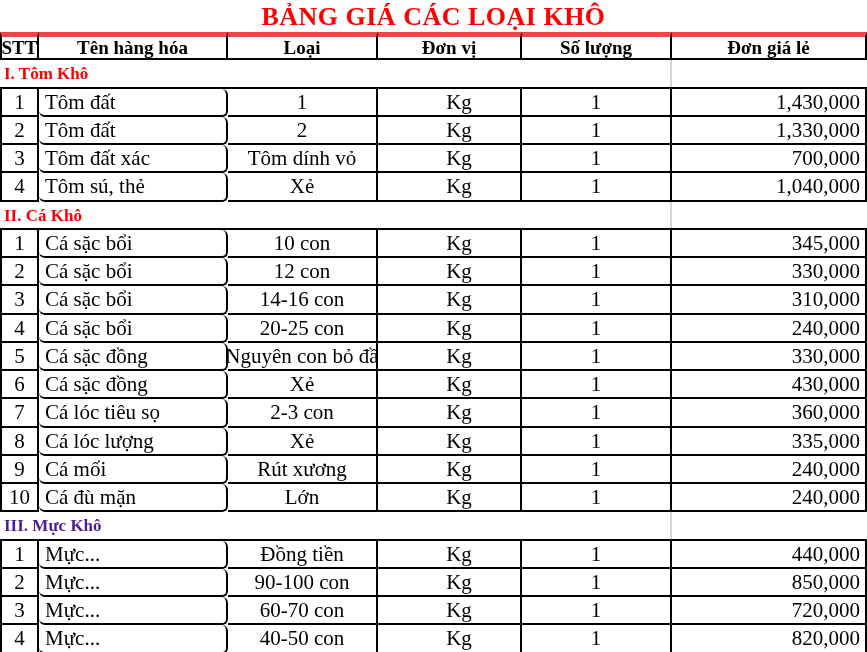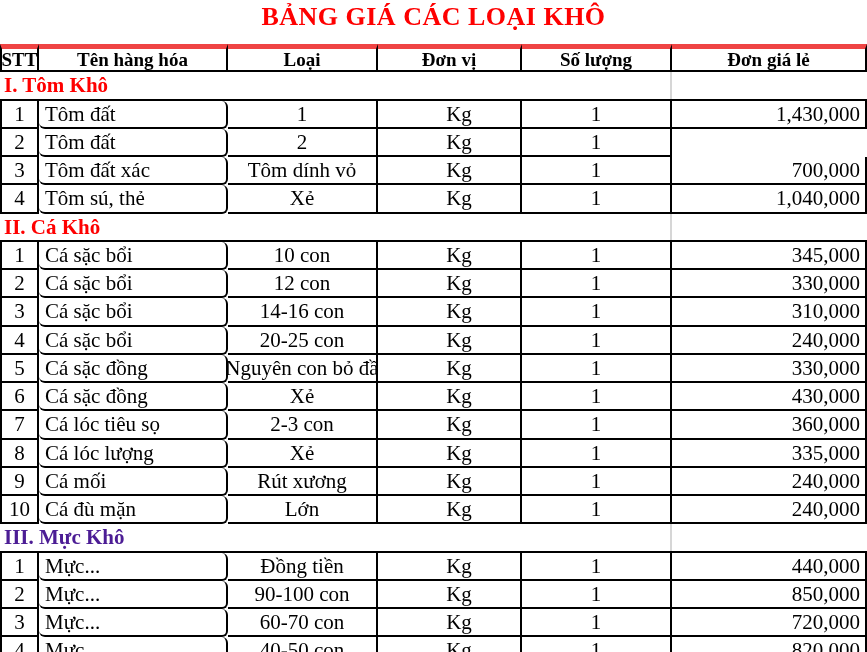--- a/index.html
+++ b/index.html
@@ -1,21 +1,21 @@
 <!DOCTYPE html>
 <html><head>
 <meta charset="utf-8">
 <style>
   html,body{margin:0;padding:0;background:#ffffff;}
   .screen{
     width:867px;height:652px;overflow:hidden;background:#ffffff;
     font-family:"Liberation Serif", serif;position:relative;
   }
   .title{
-    height:44px;line-height:33px;text-align:center;
+    height:32px;line-height:33px;text-align:center;
     font-weight:bold;font-size:26px;letter-spacing:0.5px;border-radius:8px;
   }
   .row{
     display:grid;
     grid-template-columns:39px 189px 150px 144px 150px 195px;
     height:28.25px;
   }
   .cell{
     box-sizing:border-box;
     border-right:2px solid #000;border-bottom:2px solid #000;
@@ -32,21 +32,21 @@
   .c-name{justify-content:flex-start;padding-left:6px;border-radius:6px;}
   .c-type{justify-content:center;}
   .c-unit{justify-content:center;padding-left:20px;}
   .c-qty{justify-content:center;}
   .c-price{justify-content:flex-end;padding-right:5px;}
   .section-row{
     box-sizing:border-box;height:28.25px;position:relative;
     border-bottom:2px solid #000;background:#ffffff;
   }
   .section-heading{
-    font-weight:bold;font-size:21px;line-height:27px;padding-left:4px;
+    font-weight:bold;font-size:17px;line-height:27px;padding-left:4px;
     white-space:nowrap;
   }
   .section-faint-line{
     position:absolute;top:0;bottom:0;left:670px;width:2px;background:#d6d6d6;
   }
 </style>
 </head>
 <body>
 
 <div class="screen">
@@ -71,20 +71,21 @@
         <div class="cell c-unit">Kg</div>
         <div class="cell c-qty">1</div>
         <div class="cell c-price">1,430,000</div>
       </div>
       <div class="row">
         <div class="cell c-stt">2</div>
         <div class="cell c-name">Tôm đất</div>
         <div class="cell c-type">2</div>
         <div class="cell c-unit">Kg</div>
         <div class="cell c-qty">1</div>
+        <div class="cell c-price">1,330,000</div>
       </div>
       <div class="row">
         <div class="cell c-stt">3</div>
         <div class="cell c-name">Tôm đất xác</div>
         <div class="cell c-type">Tôm dính vỏ</div>
         <div class="cell c-unit">Kg</div>
         <div class="cell c-qty">1</div>
         <div class="cell c-price">700,000</div>
       </div>
       <div class="row">

